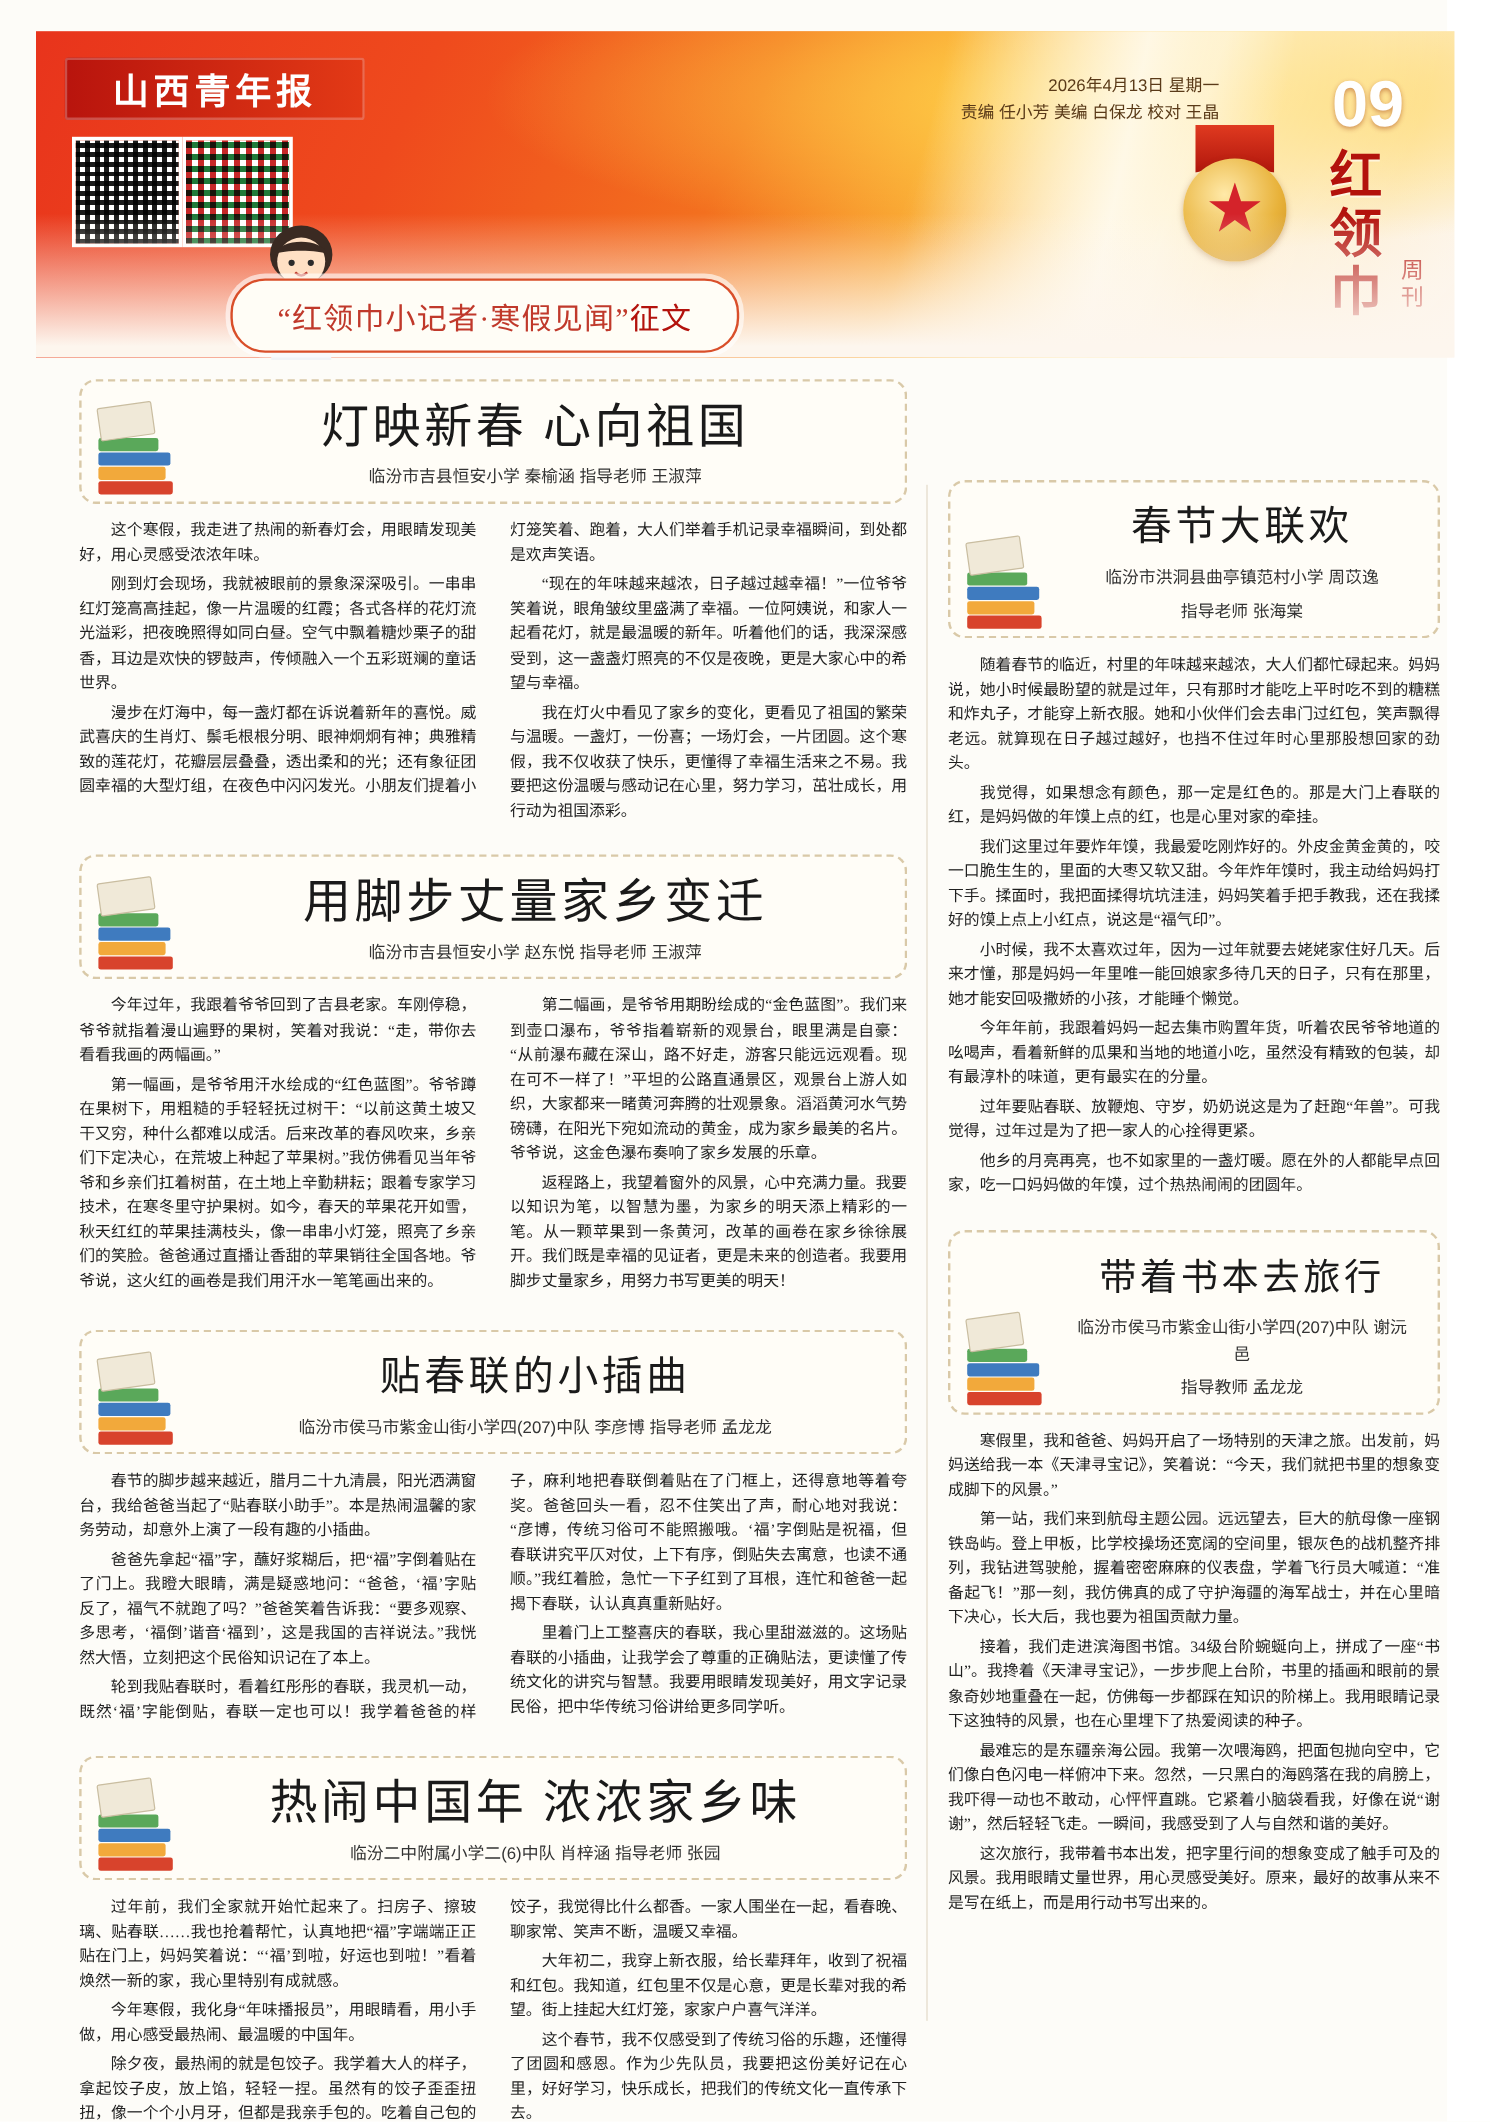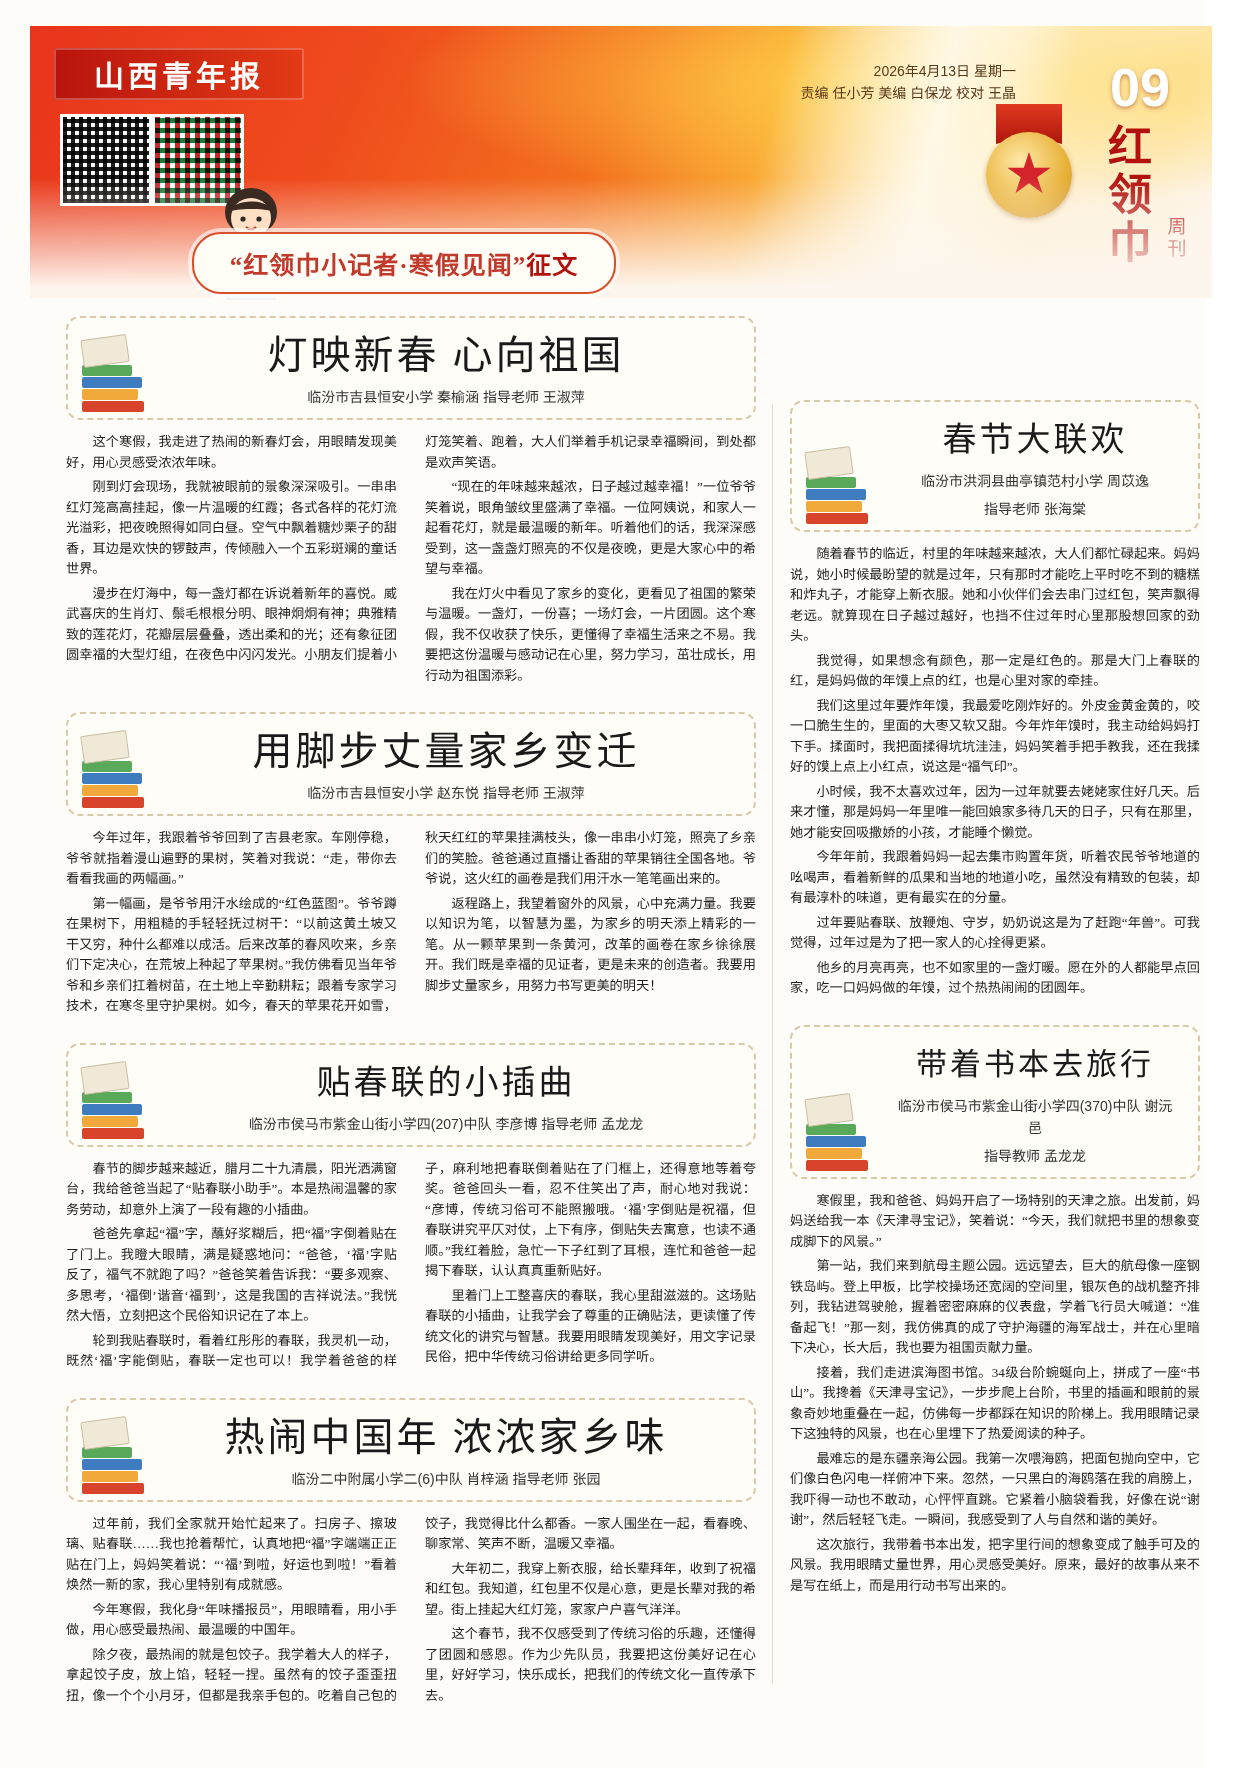--- a/index.html
+++ b/index.html
@@ -100,21 +100,21 @@
     clip-path:polygon(0 0,100% 0,100% 100%,50% 78%,0 100%);
   }
   
   .banner{
     position:absolute;left:192px;top:232px;width:420px;height:58px;
     border:2px solid #d94f2a;border-radius:29px;
     background:#fffdf6;
     display:flex;align-items:center;justify-content:center;
     box-shadow:0 0 0 4px rgba(255,255,255,.6);
   }
-  .banner span{font-size:25px;color:#c0392b;font-weight:bold;letter-spacing:1px;}
+  .banner span{font-size:25px;color:#c0392b;font-weight:normal;letter-spacing:1px;}
   .banner .em{color:#b3120c;}
   .girl{
     position:absolute;left:196px;top:182px;width:110px;height:118px;
   }
   
   .col-left{position:absolute;left:66px;top:316px;width:690px;}
   .col-right{position:absolute;left:790px;top:400px;width:410px;}
   .divider{
     position:absolute;left:772px;top:404px;width:1px;height:1280px;
     background:#e3d9c8;
@@ -245,20 +245,21 @@
               <i class="b4"></i>
               <i class="b5"></i>
           </div>
           <h1 class="title">用脚步丈量家乡变迁</h1>
           <div class="byline">临汾市吉县恒安小学  赵东悦  指导老师  王淑萍</div>
         </div>
       </div>
       <div class="body2">
         <p>今年过年，我跟着爷爷回到了吉县老家。车刚停稳，爷爷就指着漫山遍野的果树，笑着对我说：“走，带你去看看我画的两幅画。”</p>
         <p>第一幅画，是爷爷用汗水绘成的“红色蓝图”。爷爷蹲在果树下，用粗糙的手轻轻抚过树干：“以前这黄土坡又干又穷，种什么都难以成活。后来改革的春风吹来，乡亲们下定决心，在荒坡上种起了苹果树。”我仿佛看见当年爷爷和乡亲们扛着树苗，在土地上辛勤耕耘；跟着专家学习技术，在寒冬里守护果树。如今，春天的苹果花开如雪，秋天红红的苹果挂满枝头，像一串串小灯笼，照亮了乡亲们的笑脸。爸爸通过直播让香甜的苹果销往全国各地。爷爷说，这火红的画卷是我们用汗水一笔笔画出来的。</p>
+        <p>第二幅画，是爷爷用期盼绘成的“金色蓝图”。我们来到壶口瀑布，爷爷指着崭新的观景台，眼里满是自豪：“从前瀑布藏在深山，路不好走，游客只能远远观看。现在可不一样了！”平坦的公路直通景区，观景台上游人如织，大家都来一睹黄河奔腾的壮观景象。滔滔黄河水气势磅礴，在阳光下宛如流动的黄金，成为家乡最美的名片。爷爷说，这金色瀑布奏响了家乡发展的乐章。</p>
         <p>返程路上，我望着窗外的风景，心中充满力量。我要以知识为笔，以智慧为墨，为家乡的明天添上精彩的一笔。从一颗苹果到一条黄河，改革的画卷在家乡徐徐展开。我们既是幸福的见证者，更是未来的创造者。我要用脚步丈量家乡，用努力书写更美的明天！</p>
       </div>
     </div>
 
     <div class="art">
       <div class="headline-wrap">
         <div class="headline-box">
           <div class="books">
             <i class="b1"></i>
               <i class="b2"></i>
@@ -336,21 +337,21 @@
       <div class="headline-wrap">
         <div class="headline-box rb">
           <div class="books">
             <i class="b1"></i>
               <i class="b2"></i>
               <i class="b3"></i>
               <i class="b4"></i>
               <i class="b5"></i>
           </div>
           <h1 class="title rsmall">带着书本去旅行</h1>
-          <div class="byline">临汾市侯马市紫金山街小学四(370)中队  谢沅邑</div>
+          <div class="byline">临汾市侯马市紫金山街小学四(207)中队  谢沅邑</div>
           <div class="byline">指导教师  孟龙龙</div>
         </div>
       </div>
       <div class="body1">
         <p>寒假里，我和爸爸、妈妈开启了一场特别的天津之旅。出发前，妈妈送给我一本《天津寻宝记》，笑着说：“今天，我们就把书里的想象变成脚下的风景。”</p>
         <p>第一站，我们来到航母主题公园。远远望去，巨大的航母像一座钢铁岛屿。登上甲板，比学校操场还宽阔的空间里，银灰色的战机整齐排列，我钻进驾驶舱，握着密密麻麻的仪表盘，学着飞行员大喊道：“准备起飞！”那一刻，我仿佛真的成了守护海疆的海军战士，并在心里暗下决心，长大后，我也要为祖国贡献力量。</p>
         <p>接着，我们走进滨海图书馆。34级台阶蜿蜒向上，拼成了一座“书山”。我搀着《天津寻宝记》，一步步爬上台阶，书里的插画和眼前的景象奇妙地重叠在一起，仿佛每一步都踩在知识的阶梯上。我用眼睛记录下这独特的风景，也在心里埋下了热爱阅读的种子。</p>
         <p>最难忘的是东疆亲海公园。我第一次喂海鸥，把面包抛向空中，它们像白色闪电一样俯冲下来。忽然，一只黑白的海鸥落在我的肩膀上，我吓得一动也不敢动，心怦怦直跳。它紧着小脑袋看我，好像在说“谢谢”，然后轻轻飞走。一瞬间，我感受到了人与自然和谐的美好。</p>
         <p>这次旅行，我带着书本出发，把字里行间的想象变成了触手可及的风景。我用眼睛丈量世界，用心灵感受美好。原来，最好的故事从来不是写在纸上，而是用行动书写出来的。</p>
       </div>

